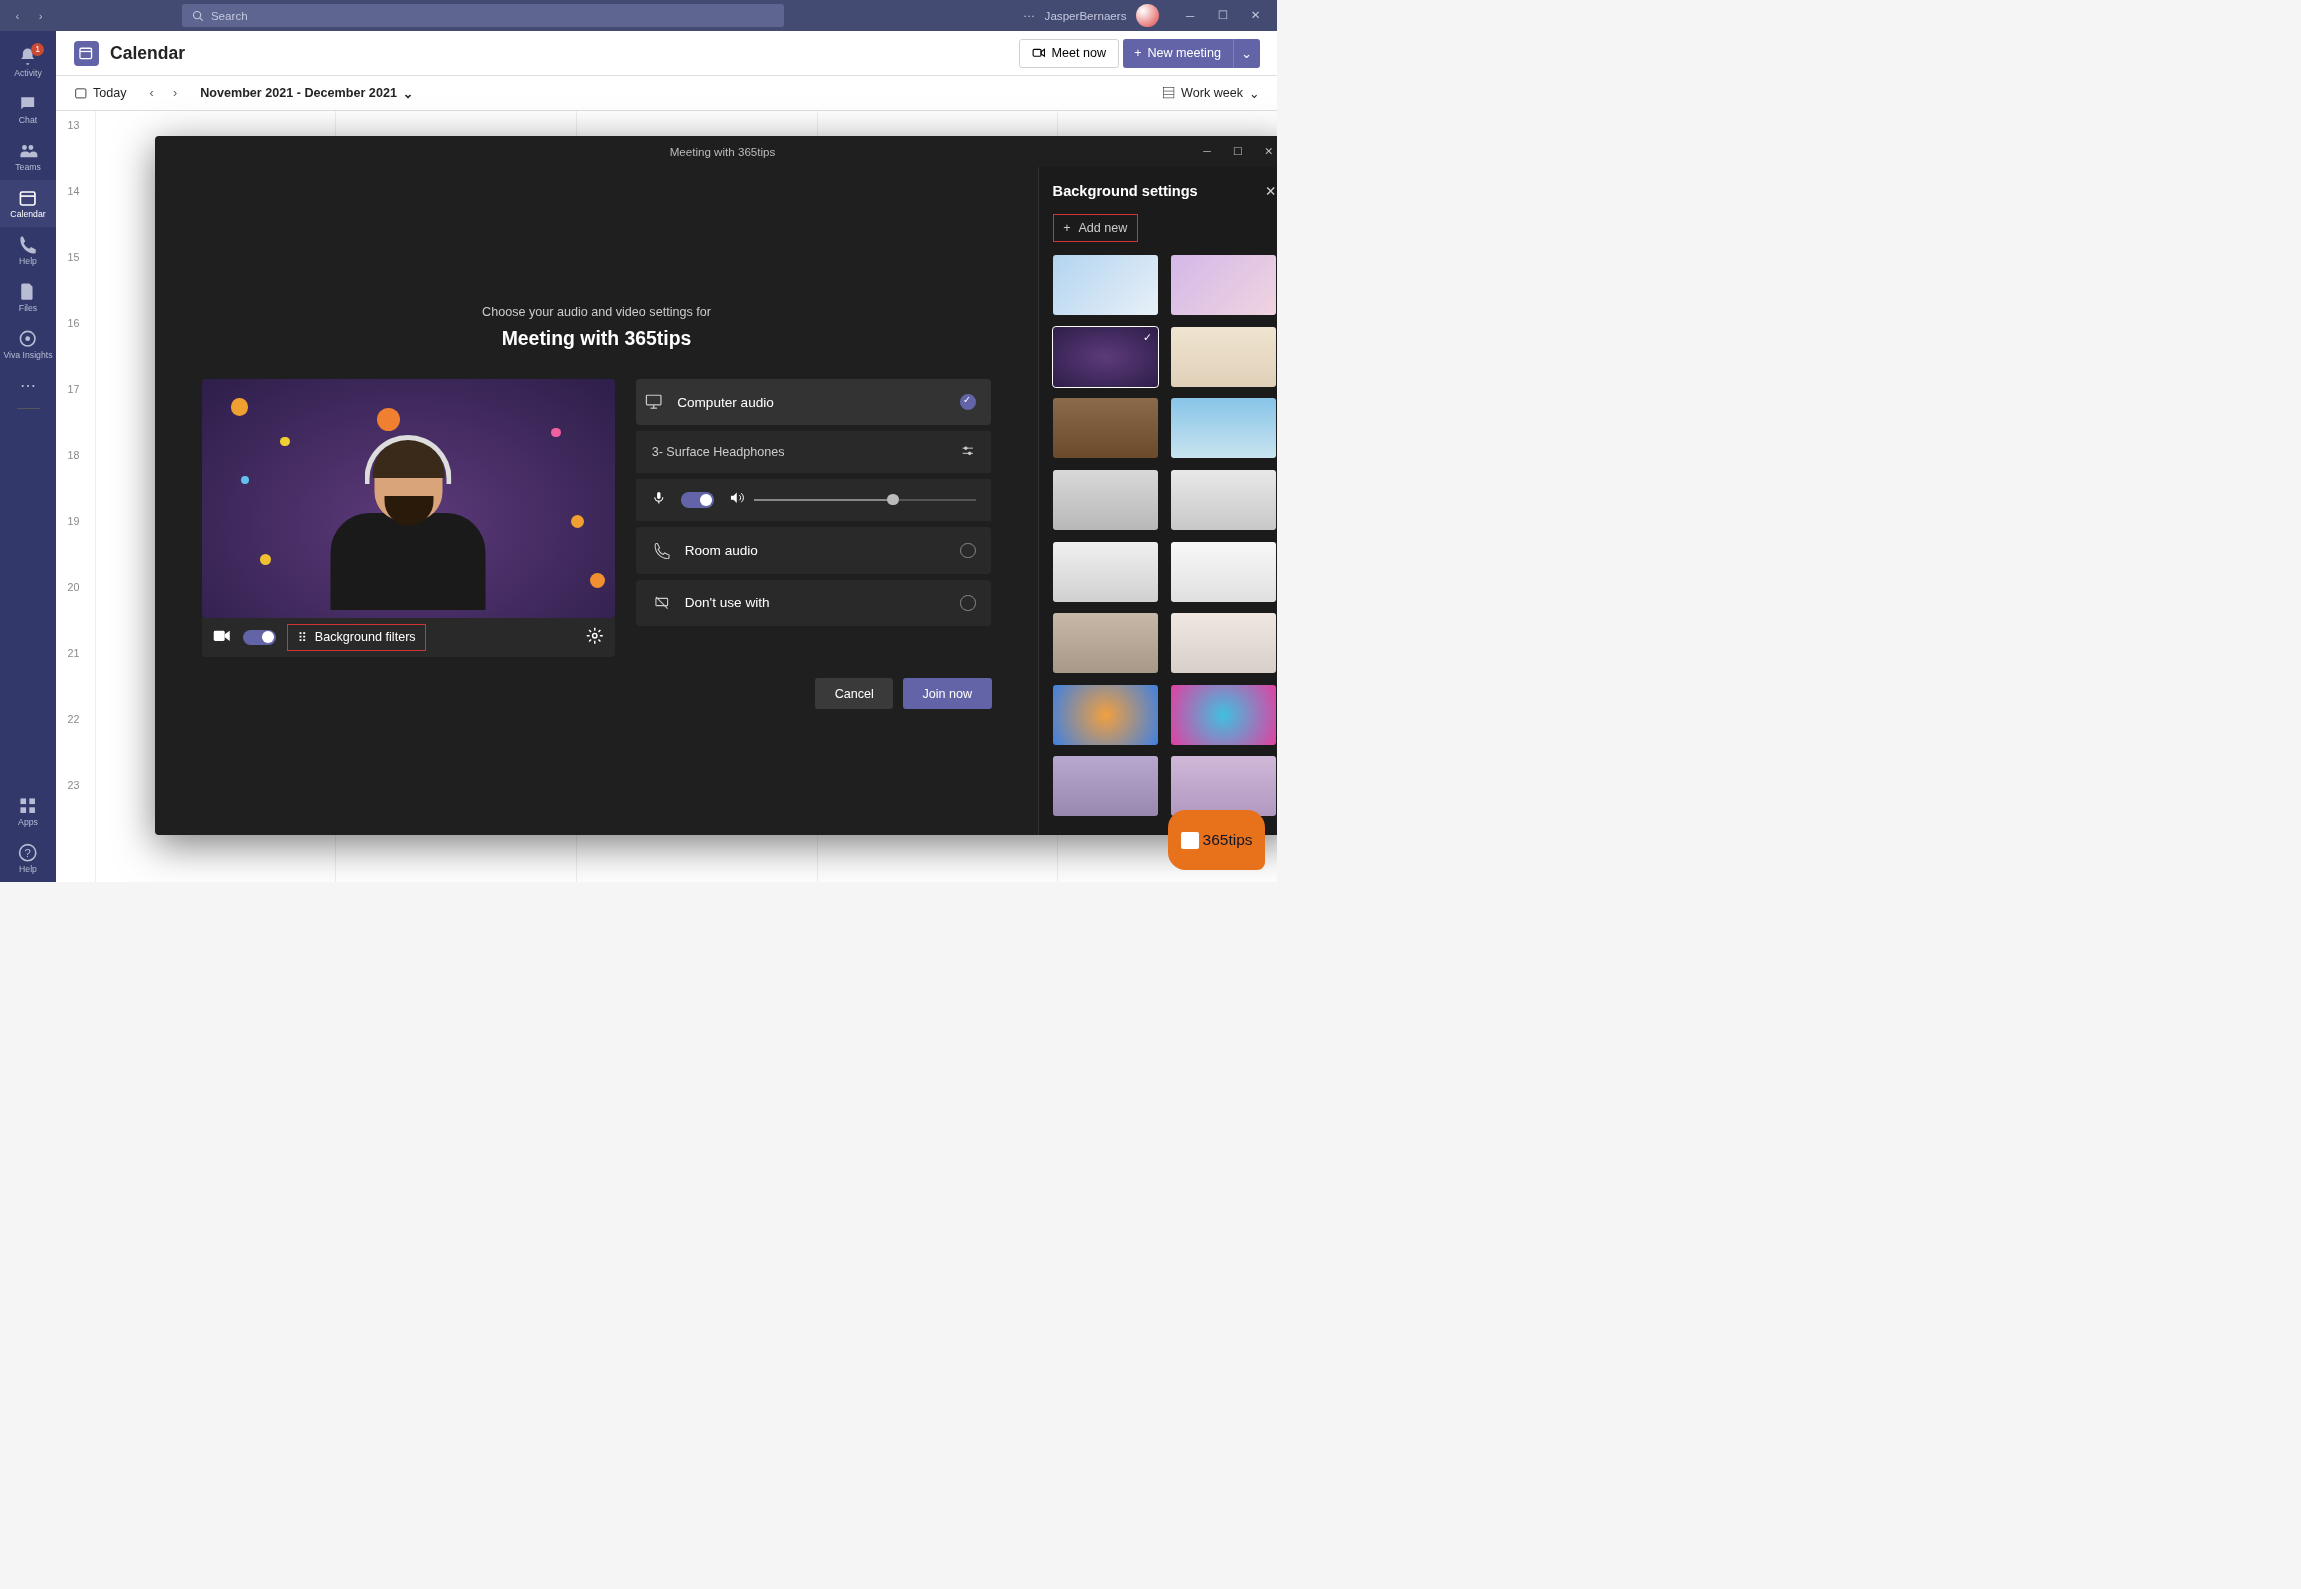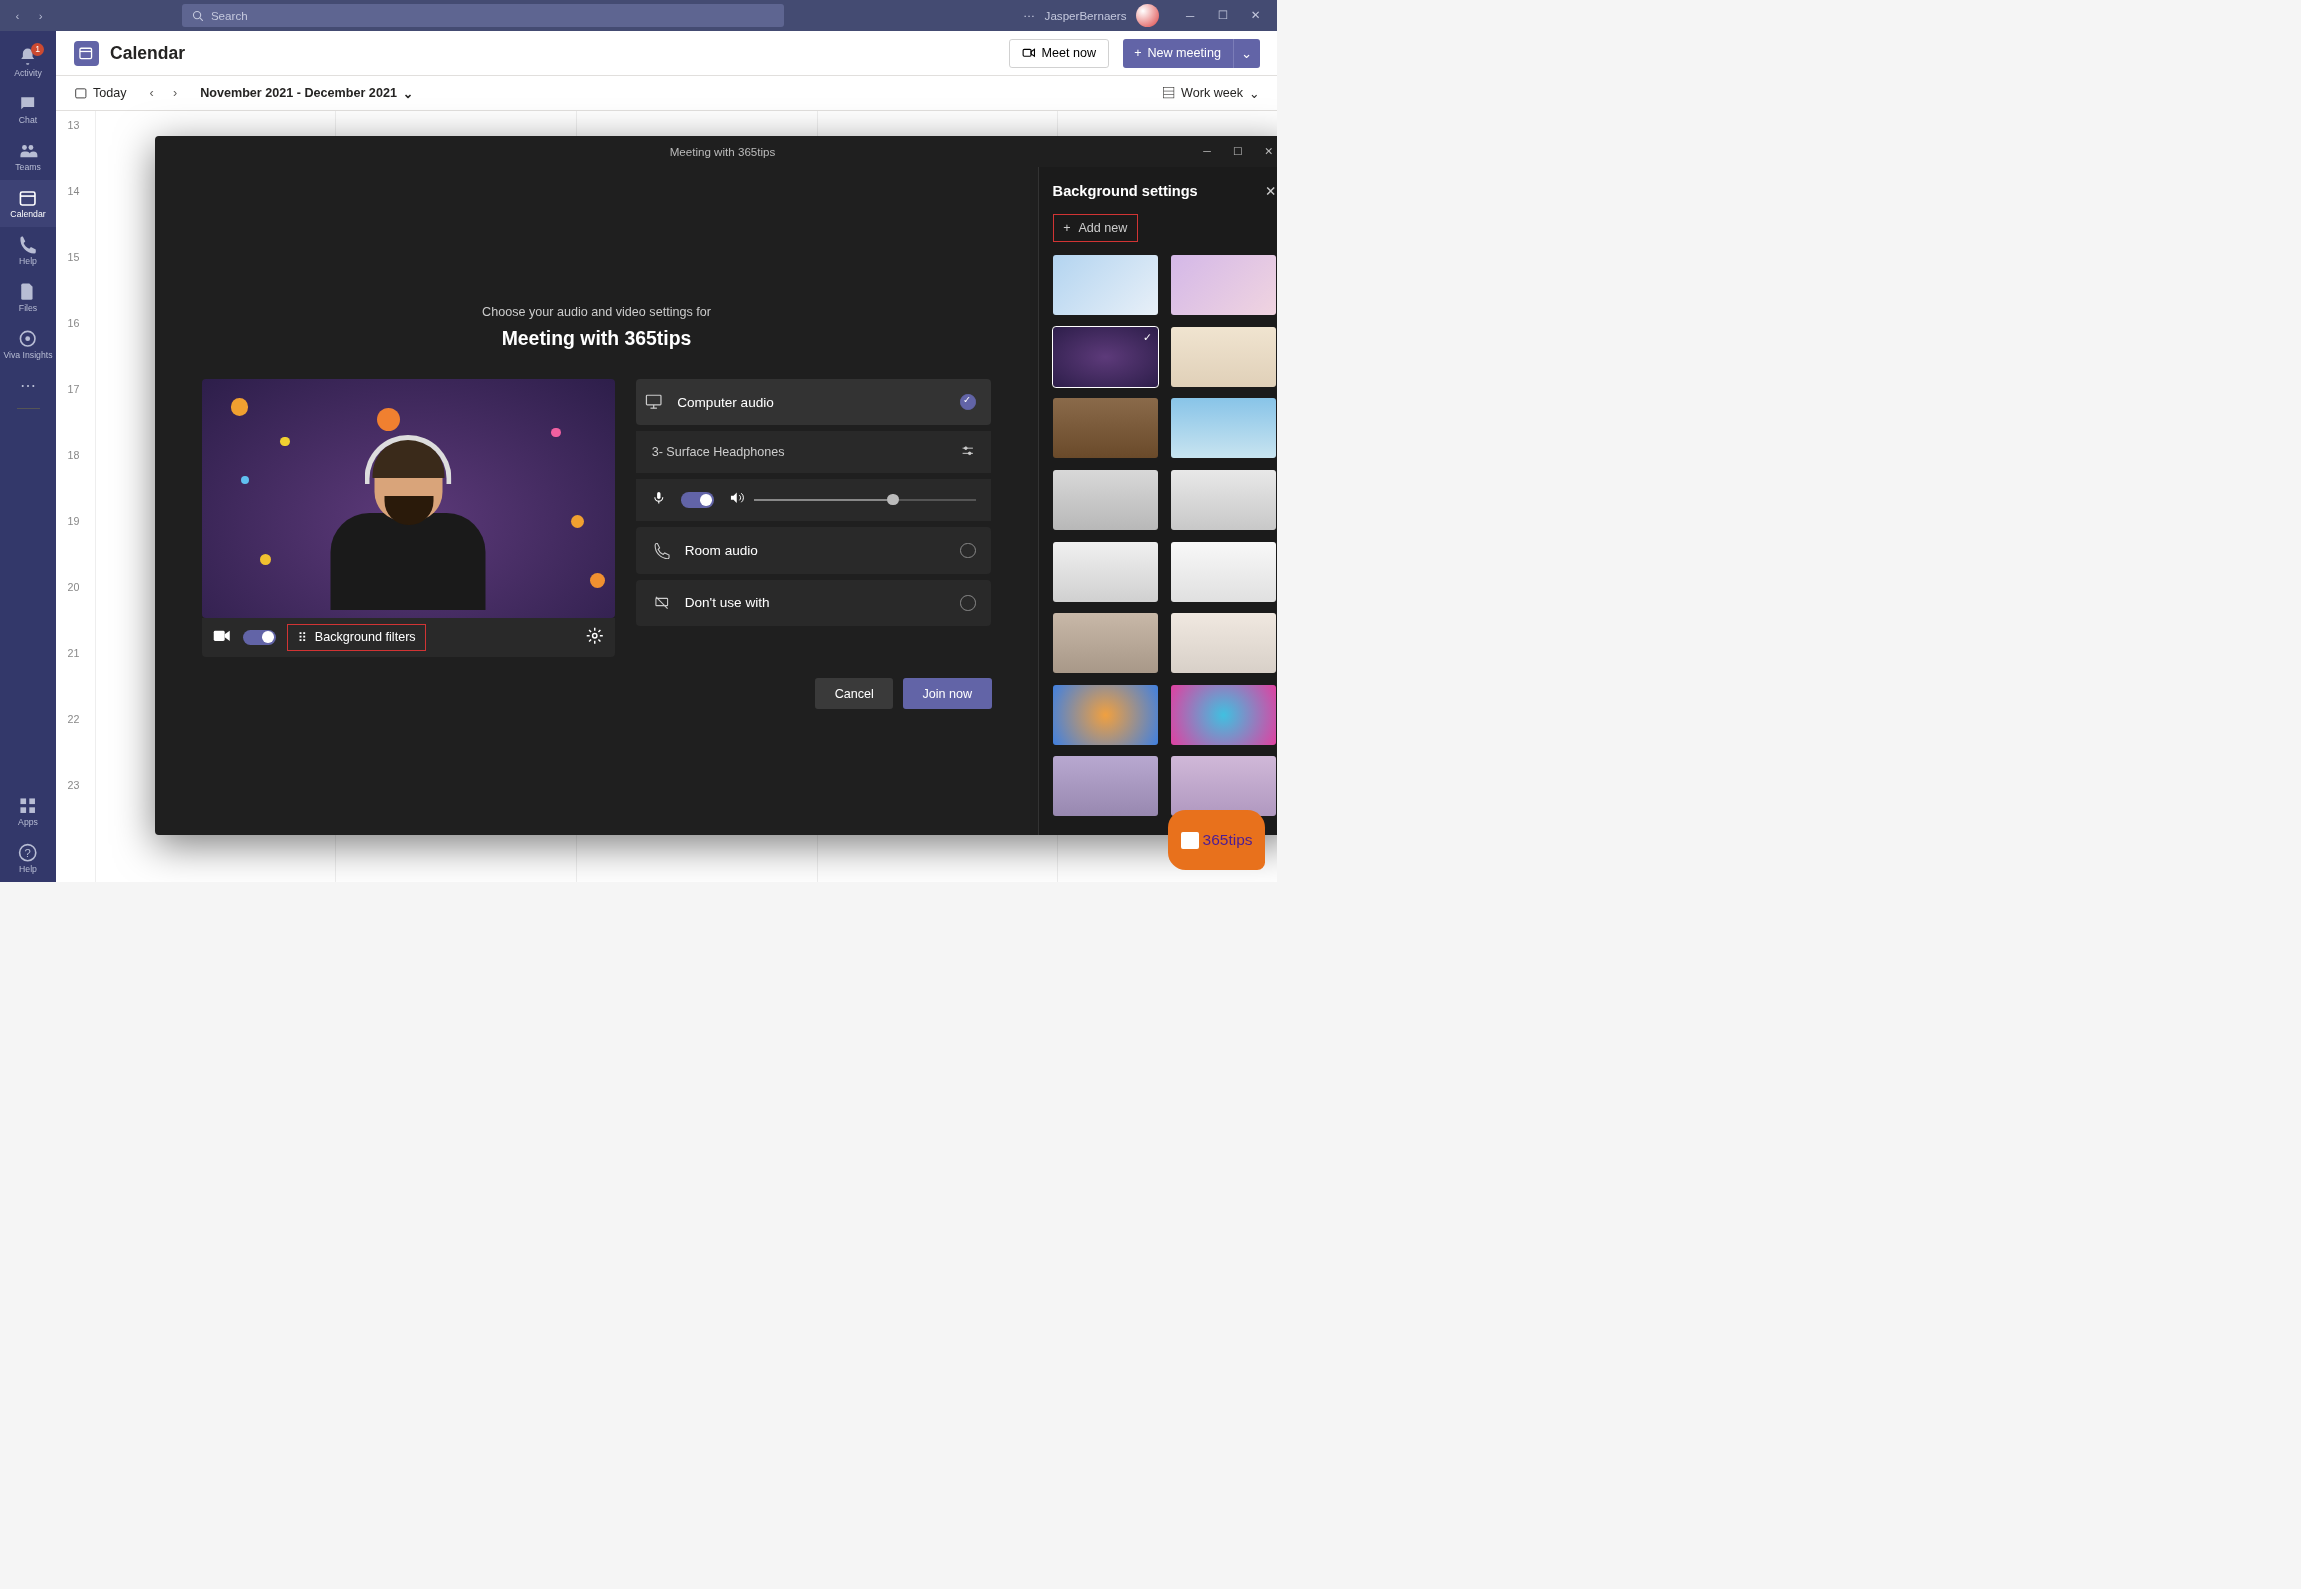--- a/index.html
+++ b/index.html
@@ -23,21 +23,21 @@
 .rail-item svg, .rail-item .icon { width:19.4px; height:19.4px; fill:currentColor; margin-bottom:1.9px; }
 .rail-badge { position:absolute; top:3.9px; right:11.6px; background:#cc4a31; color:#fff; border-radius:7.8px; min-width:13.6px; height:13.6px; font-size:8.7px; display:flex; align-items:center; justify-content:center; padding:0 2.9px; }
 .rail-more { color:#b8bdd4; margin:7.8px 0; cursor:pointer; }
 .rail-bottom { margin-top:auto; width:100%; }
 
 
 .main { position:absolute; top:31px; left:56px; right:0; bottom:0; background:#f3f2f1; }
 .cal-head { height:45px; background:#fff; display:flex; align-items:center; padding:0 17.5px; border-bottom:1px solid #e1dfdd; }
 .cal-head .cal-icon { width:25px; height:25px; background:#6264a7; border-radius:3.9px; display:flex; align-items:center; justify-content:center; color:#fff; font-size:13.6px; margin-right:11.6px; }
 .cal-head h1 { font-size:17.5px; font-weight:700; color:#252423; }
-.cal-head .head-right { margin-left:auto; display:flex; gap:14px; }
+.cal-head .head-right { margin-left:auto; display:flex; gap:4px; }
 .btn-meetnow { height:29px; padding:0 11.6px; border:1px solid #d1d1d1; background:#fff; border-radius:2.9px; display:flex; align-items:center; gap:5.8px; font-size:12.6px; cursor:pointer; }
 .btn-newmeeting { height:29px; padding:0 11.6px; background:#6264a7; color:#fff; border:none; border-radius:2.9px; display:flex; align-items:center; gap:5.8px; font-size:12.6px; cursor:pointer; }
 .btn-chevron { width:27px; height:29px; background:#6264a7; border:none; border-left:1px solid #7b7db8; color:#fff; border-radius:0 2.9px 2.9px 0; cursor:pointer; }
 .btn-group { display:flex; }
 .btn-group .btn-newmeeting { border-radius:2.9px 0 0 2.9px; }
 
 .cal-sub { height:35px; background:#fff; display:flex; align-items:center; padding:0 17.5px; border-bottom:1px solid #e1dfdd; font-size:12.6px; color:#252423; }
 .cal-sub .today { display:flex; align-items:center; gap:5.8px; margin-right:15.5px; cursor:pointer; }
 .cal-sub .nav { display:flex; gap:3.9px; margin-right:15.5px; }
 .cal-sub .nav span { width:19.4px; height:19.4px; display:flex; align-items:center; justify-content:center; color:#605e5c; cursor:pointer; }
@@ -104,21 +104,21 @@
 .bg-panel-head { display:flex; align-items:center; justify-content:space-between; margin-bottom:15.5px; }
 .bg-panel-head h2 { font-size:14.6px; font-weight:700; }
 .bg-panel-head .close { color:#ccc; cursor:pointer; font-size:13.6px; }
 .add-new { display:inline-flex; align-items:center; gap:7.8px; color:#ccc; font-size:12.6px; cursor:pointer; padding:5.8px 9.7px; border:1.9px solid #d13434; margin-bottom:13.6px; }
 .bg-grid { display:grid; grid-template-columns:1fr 1fr; gap:11.6px 13.6px; }
 .bg-thumb { height:60px; border-radius:2.9px; cursor:pointer; position:relative; background:#444; }
 .bg-thumb.selected { outline:1.9px solid #fff; }
 .bg-thumb.selected::after { content:'✓'; position:absolute; top:3.9px; right:5.8px; color:#fff; font-size:10.7px; }
 
 
-.tips-badge { position:absolute; bottom:11.6px; right:11.6px; width:97px; height:60px; background:#e8711c; border-radius:17.5px 17.5px 7.8px 17.5px; display:flex; align-items:center; justify-content:center; color:#4c1d95; font-size:15.5px; font-weight:400; }
+.tips-badge { position:absolute; bottom:11.6px; right:11.6px; width:97px; height:60px; background:#e8711c; border-radius:17.5px 17.5px 7.8px 17.5px; display:flex; align-items:center; justify-content:center; color:#0f172a; font-size:15.5px; font-weight:400; }
 .tips-badge::before { content:''; width:17.5px; height:17.5px; background:#fff; margin-right:3.9px; border-radius:1.9px; }
 </style>
 </head>
 <body>
 
 <div class="titlebar">
   <div class="nav-arrows">
     <span>‹</span>
     <span>›</span>
   </div>

